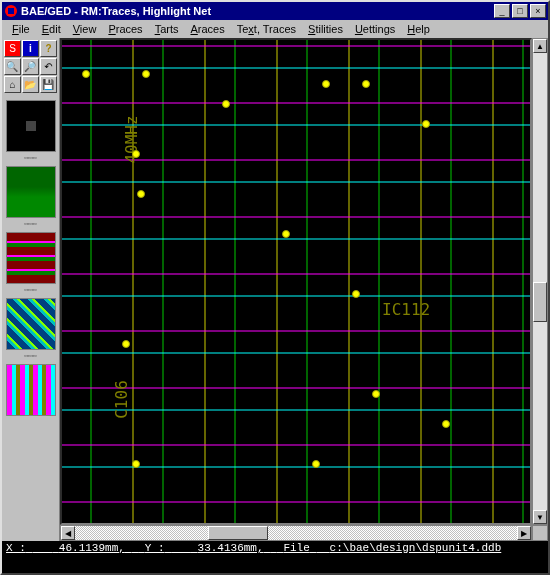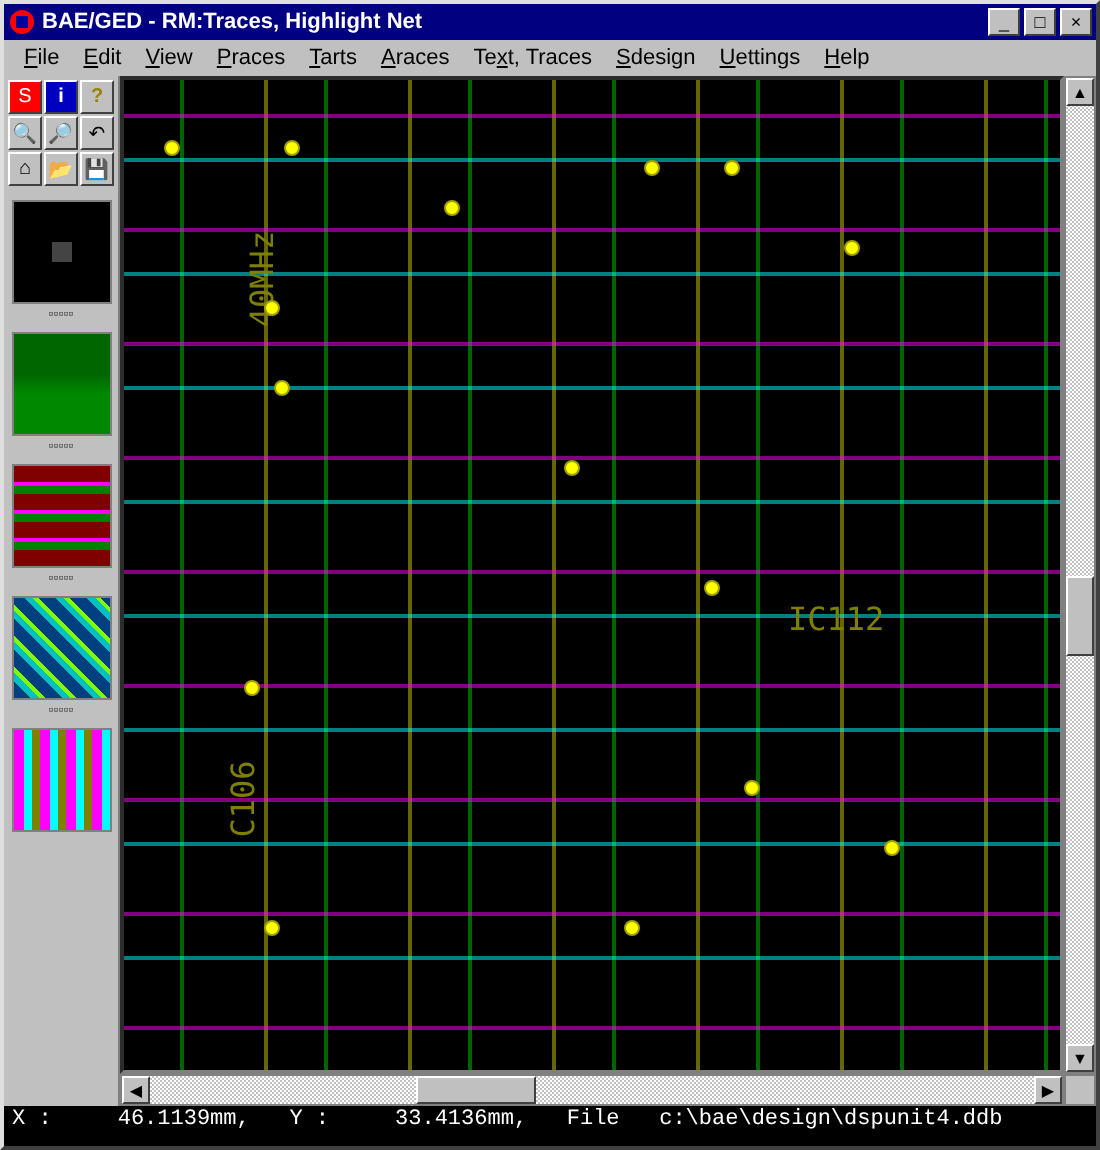--- a/index.html
+++ b/index.html
@@ -27,21 +27,21 @@
 .main-area { flex: 1; display: flex; flex-direction: column; min-width: 0; }
 .canvas-wrap { flex: 1; background: #000; position: relative; overflow: hidden; border: 2px inset #808080; }
 .scrollbar-v { width: 16px; background: #c0c0c0; border: 1px solid #808080; display:flex; flex-direction:column; }
 .scrollbar-h { height: 16px; background: #c0c0c0; border: 1px solid #808080; display:flex; }
 .sb-btn { width:14px; height:14px; background:#c0c0c0; border:1px solid; border-color:#fff #404040 #404040 #fff; display:flex; align-items:center; justify-content:center; font-size:8px; }
 .sb-track { flex:1; background: repeating-conic-gradient(#c0c0c0 0 25%, #fff 0 50%) 0/2px 2px; position:relative; }
 .sb-thumb-v { width:14px; height:40px; background:#c0c0c0; border:1px solid; border-color:#fff #404040 #404040 #fff; position:absolute; top:50%; }
 .sb-thumb-h { width:60px; height:14px; background:#c0c0c0; border:1px solid; border-color:#fff #404040 #404040 #fff; position:absolute; left:30%; }
 .canvas-row { display:flex; flex:1; min-height:0; }
 .bottom-row { display:flex; height:16px; }
-.statusbar { height: 20px; background: #000; color: #fff; font-family: "Courier New", monospace; font-size: 11px; padding: 1px 4px; white-space: nowrap; overflow: hidden; }
+.statusbar { height: 32px; background: #000; color: #fff; font-family: "Courier New", monospace; font-size: 11px; padding: 1px 4px; white-space: nowrap; overflow: hidden; text-decoration: underline; }
 
 .pcb-layer { position:absolute; top:0; left:0; right:0; bottom:0; }
 .pcb-bg { background:
   repeating-linear-gradient(0deg, transparent 0 20px, rgba(255,0,255,.5) 20px 22px, transparent 22px 55px, rgba(0,255,255,.5) 55px 57px),
   repeating-linear-gradient(90deg, transparent 0 28px, rgba(0,200,0,.5) 28px 30px, transparent 30px 70px, rgba(255,255,0,.4) 70px 72px),
   #000; }
 .via { position:absolute; width:8px; height:8px; border-radius:50%; background:#ffff00; border:1px solid #a0a000; }
 .txt { position:absolute; color:#808000; font-family: monospace; font-size: 16px; }
 </style>
 </head>
@@ -69,21 +69,21 @@
   </div>
 
   <div class="menubar">
     <div class="menuitem"><span class="u">F</span><span>ile</span></div>
     <div class="menuitem"><span class="u">E</span><span>dit</span></div>
     <div class="menuitem"><span class="u">V</span><span>iew</span></div>
     <div class="menuitem"><span class="u">P</span><span>races</span></div>
     <div class="menuitem"><span class="u">T</span><span>arts</span></div>
     <div class="menuitem"><span class="u">A</span><span>races</span></div>
     <div class="menuitem"><span>Te</span><span class="u">x</span><span>t, Traces</span></div>
-    <div class="menuitem"><span class="u">S</span><span>design</span></div>
+    <div class="menuitem"><span class="u">S</span><span>tilities</span></div>
     <div class="menuitem"><span class="u">U</span><span>ettings</span></div>
     <div class="menuitem"><span class="u">H</span><span>elp</span></div>
   </div>
 
   <div class="toolbar-area">
     <div class="left-panel">
       <div class="tb-row">
         <div class="tb-btn" style="background:#ff0000;color:#fff">
             <span>S</span>
           </div>
@@ -127,21 +127,21 @@
         <div class="slabel">▫▫▫▫▫</div>
         <div class="thumb mix"></div>
       </div>
     </div>
 
     <div class="main-area">
       <div class="canvas-row">
         <div class="canvas-wrap">
           <div class="pcb-layer pcb-bg"></div>
           <div class="txt" style="top:90px; left:45px; transform: rotate(-90deg);">40MHz</div>
-          <div class="txt" style="top:260px; left:332px;">IC112</div>
+          <div class="txt" style="top:260px; left:320px;">IC112</div>
           <div class="txt" style="top:350px; left:40px; transform: rotate(-90deg);">C106</div>
           <div class="via" style="top:30px;left:20px"></div>
             <div class="via" style="top:30px;left:80px"></div>
             <div class="via" style="top:60px;left:160px"></div>
           <div class="via" style="top:110px;left:70px"></div>
             <div class="via" style="top:150px;left:75px"></div>
             <div class="via" style="top:190px;left:220px"></div>
           <div class="via" style="top:40px;left:260px"></div>
             <div class="via" style="top:40px;left:300px"></div>
             <div class="via" style="top:80px;left:360px"></div>

